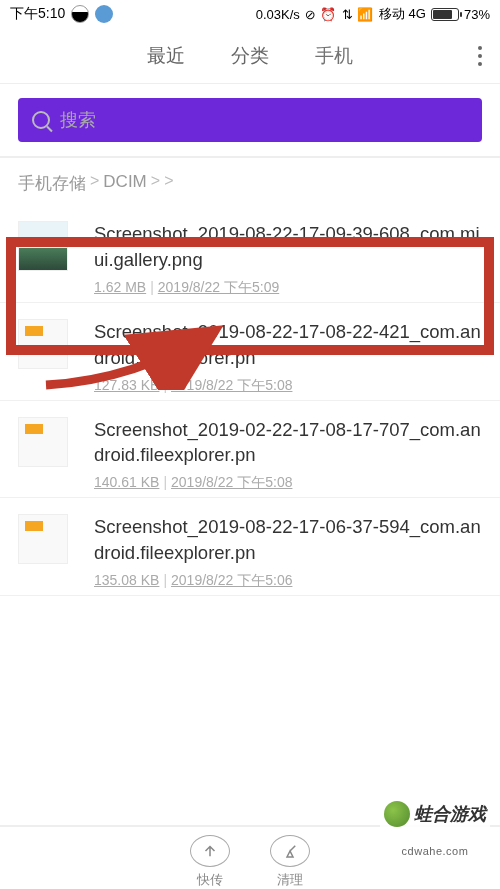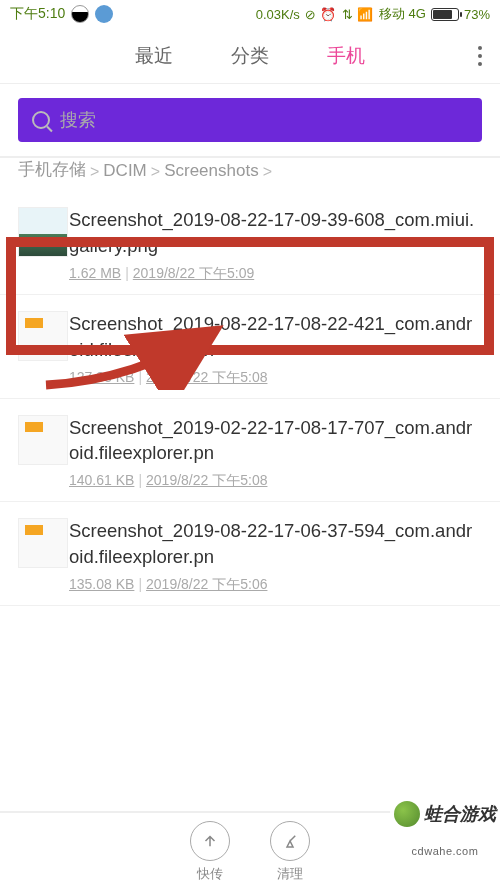--- a/index.html
+++ b/index.html
@@ -12,44 +12,44 @@
       overflow: hidden;
       color: #333;
     }
     .status-bar {
       height: 28px;
       display: flex;
       align-items: center;
       justify-content: space-between;
       padding: 0 10px;
       font-size: 14px;
-      color: #4d7c0f;
+      color: #000000;
     }
     .status-left { display: flex; align-items: center; gap: 6px; }
     .status-right { display: flex; align-items: center; gap: 5px; font-size: 13px; }
     .status-icon-img {
       width: 18px; height: 18px; border-radius: 3px; display: inline-block;
     }
     .penguin { background: linear-gradient(#fff 40%, #000 40%); border: 1px solid #999; border-radius: 50%; }
     .cloud { background: #5b9bd5; border-radius: 50%; }
     .tabs {
       height: 56px;
       display: flex;
       align-items: center;
       padding: 0 10px;
       border-bottom: 1px solid #eee;
     }
     .tabs-spacer-left { flex: 1; }
-    .tab-row { display: flex; gap: 50px; }
+    .tab-row { display: flex; gap: 38px; }
     .tab {
       font-size: 19px;
       color: #666;
       padding: 0 4px;
     }
-    .tab.active { color: #ec4899; }
+    .tab.active { color: #737373; }
     .tabs-spacer-right { flex: 1; display: flex; justify-content: flex-end; }
     .menu-dots {
       display: flex; flex-direction: column; gap: 4px;
       padding: 8px;
     }
     .menu-dots span {
       width: 4px; height: 4px; background: #666; border-radius: 50%;
     }
     .search-area {
       padding: 14px 18px;
@@ -71,35 +71,35 @@
       position: relative;
     }
     .search-icon::after {
       content: ""; position: absolute;
       width: 7px; height: 2px; background: #bbb;
       bottom: -3px; right: -5px; transform: rotate(45deg);
     }
     .search-placeholder { color: #aaa; font-size: 18px; }
     .breadcrumb {
       display: flex;
-      align-items: flex-end;
-      padding: 0 18px 10px;
+      align-items: flex-start;
+      padding: 14px 18px 10px;
       font-size: 17px;
       color: #999;
       gap: 4px;
     }
     .chevron {
       color: #bbb;
       font-size: 16px;
     }
     .file-list { }
     .file-item {
       display: flex;
-      padding: 16px 18px 11px;
-      gap: 1px;
+      padding: 16px 18px 5px;
+      gap: 26px;
       border-bottom: 1px solid #f0f0f0;
       position: relative;
     }
     .thumb {
       width: 50px; height: 50px;
       background: #f9f9f9;
       border: 1px solid #eee;
       flex-shrink: 0;
       position: relative;
       overflow: hidden;
@@ -148,42 +148,42 @@
       left: 36px;
       top: 310px;
       width: 200px;
       height: 80px;
       z-index: 11;
       pointer-events: none;
     }
     .bottom-bar {
       position: absolute;
       bottom: 0; left: 0; right: 0;
-      height: 78px;
+      height: 64px;
       display: flex;
       justify-content: center;
       gap: 40px;
       border-top: 2px solid #eee;
       background: #fff;
       padding-top: 8px;
     }
     .action-btn {
       display: flex; flex-direction: column; align-items: center; gap: 4px;
     }
     .action-circle {
       width: 40px; height: 40px;
       border: 1.5px solid #aaa;
       border-radius: 50%;
       display: flex; align-items: center; justify-content: center;
       color: #888;
     }
     .action-label { font-size: 13px; color: #888; }
     .watermark {
       position: absolute;
-      right: 0; bottom: 30px;
+      right: 10px; bottom: 30px;
       text-align: center;
       z-index: 20;
       background: rgba(255,255,255,0.85);
       padding: 2px 4px;
     }
     .wm-logo {
       display: flex; align-items: center; gap: 4px;
       font-size: 18px; font-weight: bold; color: #333;
       font-style: italic;
     }
@@ -250,21 +250,20 @@
     <span class="search-icon"></span>
     <span class="search-placeholder">搜索</span>
   </div>
 </div>
 
 <div class="breadcrumb">
   <span>手机存储</span>
   <span class="chevron">&gt;</span>
   <span>DCIM</span>
   <span class="chevron">&gt;</span>
-  <span>Screenshots</span>
   <span class="chevron">&gt;</span>
 </div>
 
 <div class="file-list">
   <div class="file-item">
     <div class="thumb thumb-landscape"></div>
     <div class="file-body">
       <div class="file-name">Screenshot_2019-08-22-17-09-39-608_com.miui.gallery.png</div>
       <div class="file-meta">
         <span>1.62 MB</span><span class="sep">|</span><span>2019/8/22 下午5:09</span>

